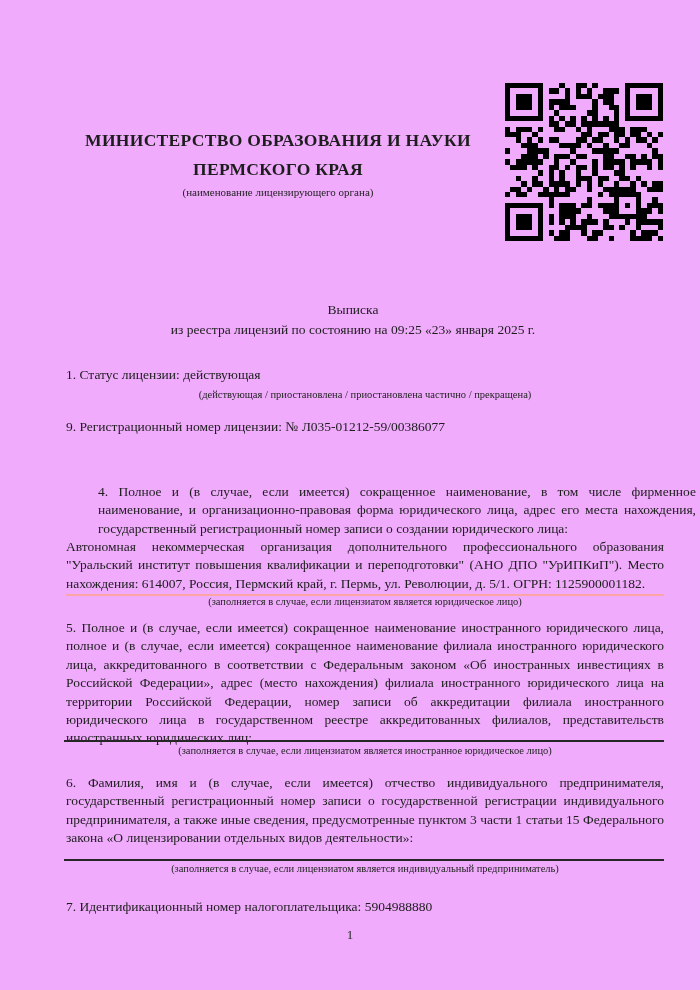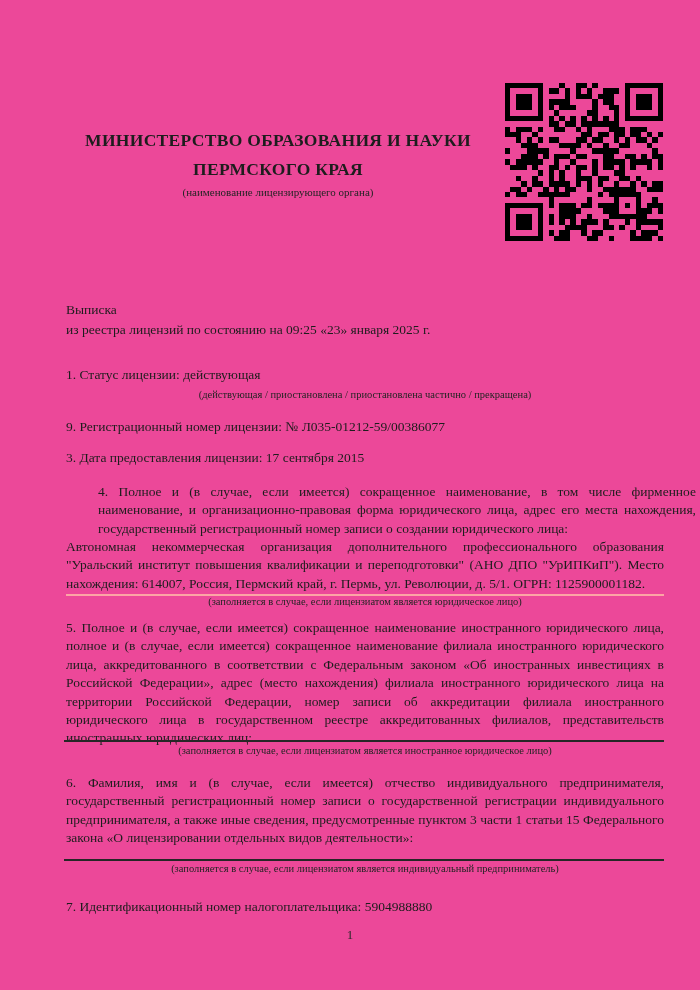--- a/index.html
+++ b/index.html
@@ -1,29 +1,29 @@
 <!DOCTYPE html>
 <html lang="ru"><head>
 <meta charset="utf-8">
 <style>
   html,body{margin:0;padding:0;background:#ffffff;}
   .page{
     position:relative;
     width:700px;height:990px;
-    background:#ec4899;
+    background:#f0abfc;
     font-family:"Liberation Serif","DejaVu Serif",serif;
     color:#1d1d1d;
     overflow:hidden;
   }
   .abs{position:absolute;}
   .ministry{left:66px;top:126px;width:424px;text-align:center;}
   .ministry-name{font-size:17.5px;font-weight:bold;line-height:29px;letter-spacing:.3px;}
   .ministry-caption{font-size:11px;margin-top:2px;color:#242424;}
   .qr{left:505px;top:83px;width:158px;height:158px;}
-  .doc-title{left:66px;top:300px;width:598px;font-size:13.5px;line-height:19.5px;}
+  .doc-title{left:54px;top:300px;width:598px;text-align:center;font-size:13.5px;line-height:19.5px;}
   .body-line{font-size:13.5px;line-height:18.4px;}
   .para{width:598px;text-align:justify;font-size:13.5px;line-height:18.4px;}
   .small-caption{width:598px;text-align:center;font-size:10.5px;color:#242424;}
   .rule{border-top:2px solid #262626;height:0;width:600px;}
   .answer-underlined{border-bottom:2px solid #fca5a5;padding-bottom:1px;}
   .page-number{left:0;top:927px;width:700px;text-align:center;font-size:13px;color:#2a2a2a;}
 </style>
 </head>
 <body>
 
@@ -473,24 +473,20 @@
     <span>1. Статус лицензии:</span>
     <span>действующая</span>
   </div>
   <div class="abs small-caption" style="left:66px;top:389px;">(действующая / приостановлена / приостановлена частично / прекращена)</div>
 
   <div class="abs body-line" style="left:66px;top:418px;">
     <span>9. Регистрационный номер лицензии:</span>
     <span>№ Л035-01212-59/00386077</span>
   </div>
 
-  <div class="abs body-line" style="left:66px;top:449px;">
-    <span>3. Дата предоставления лицензии:</span>
-    <span>17 сентября 2015</span>
-  </div>
 
   <div class="abs para" style="left:66px;top:483px;margin-left:32px;">4. Полное и (в случае, если имеется) сокращенное наименование, в том числе фирменное наименование, и организационно-правовая форма юридического лица, адрес его места нахождения, государственный регистрационный номер записи о создании юридического лица:</div>
   <div class="abs para answer-underlined" style="left:66px;top:538px;">Автономная некоммерческая организация дополнительного профессионального образования "Уральский институт повышения квалификации и переподготовки" (АНО ДПО "УрИПКиП"). Место нахождения: 614007, Россия, Пермский край, г. Пермь, ул. Революции, д. 5/1. ОГРН: 1125900001182.</div>
   <div class="abs small-caption" style="left:66px;top:596px;">(заполняется в случае, если лицензиатом является юридическое лицо)</div>
 
   <div class="abs para" style="left:66px;top:619px;">5. Полное и (в случае, если имеется) сокращенное наименование иностранного юридического лица, полное и (в случае, если имеется) сокращенное наименование филиала иностранного юридического лица, аккредитованного в соответствии с Федеральным законом «Об иностранных инвестициях в Российской Федерации», адрес (место нахождения) филиала иностранного юридического лица на территории Российской Федерации, номер записи об аккредитации филиала иностранного юридического лица в государственном реестре аккредитованных филиалов, представительств иностранных юридических лиц:</div>
   <div class="abs rule" style="left:64px;top:740px;"></div>
   <div class="abs small-caption" style="left:66px;top:745px;">(заполняется в случае, если лицензиатом является иностранное юридическое лицо)</div>
 
   <div class="abs para" style="left:66px;top:774px;">6. Фамилия, имя и (в случае, если имеется) отчество индивидуального предпринимателя, государственный регистрационный номер записи о государственной регистрации индивидуального предпринимателя, а также иные сведения, предусмотренные пунктом 3 части 1 статьи 15 Федерального закона «О лицензировании отдельных видов деятельности»:</div>

